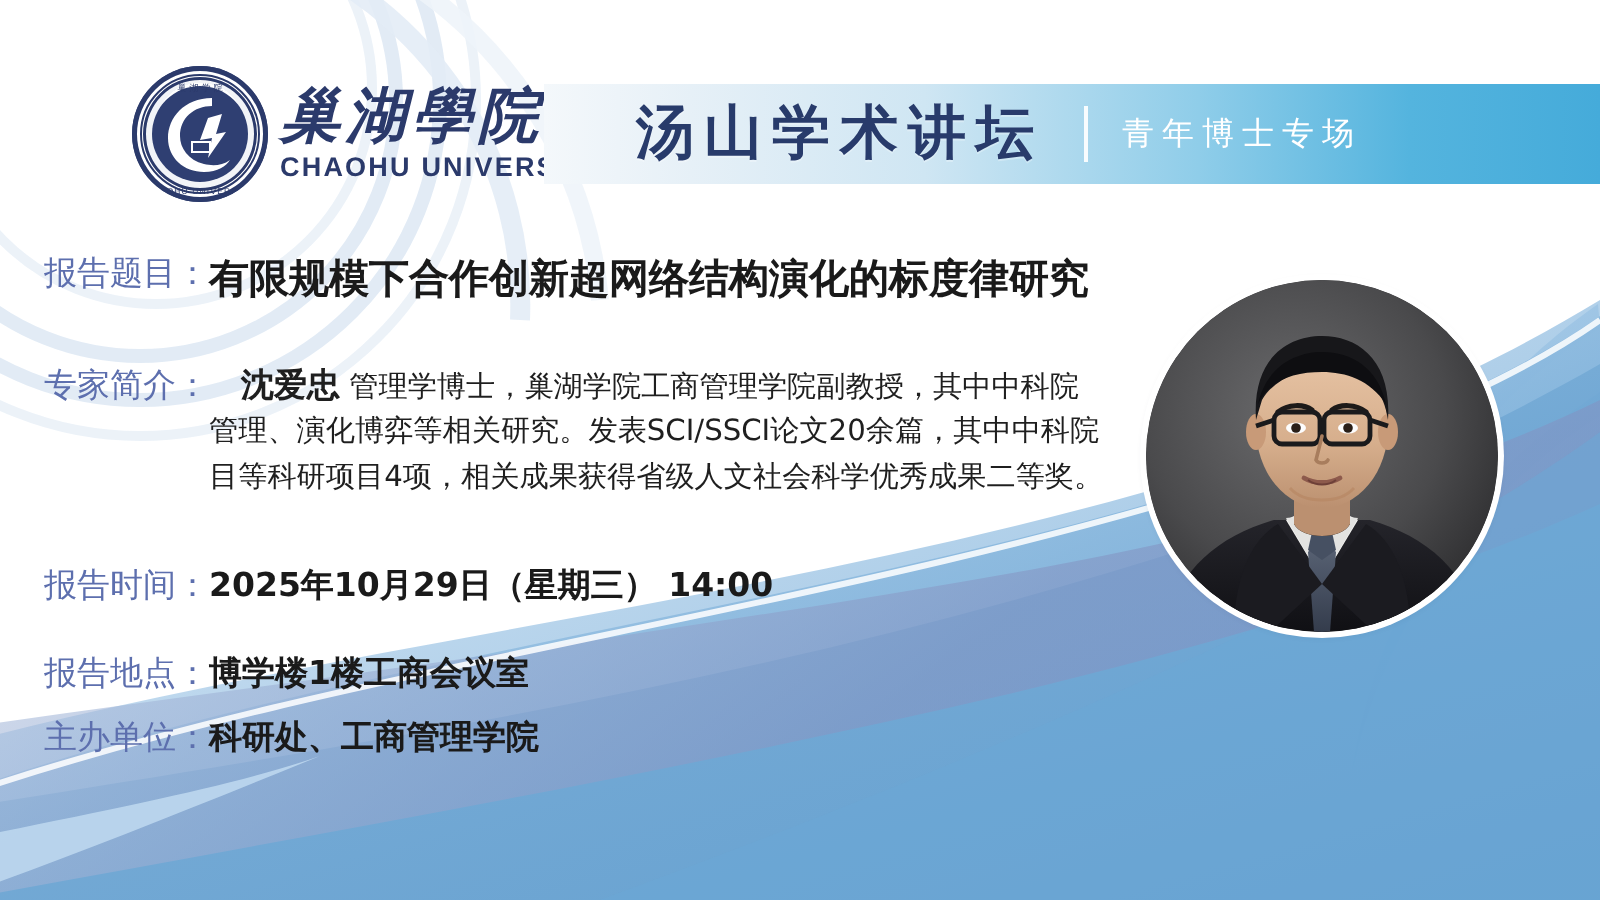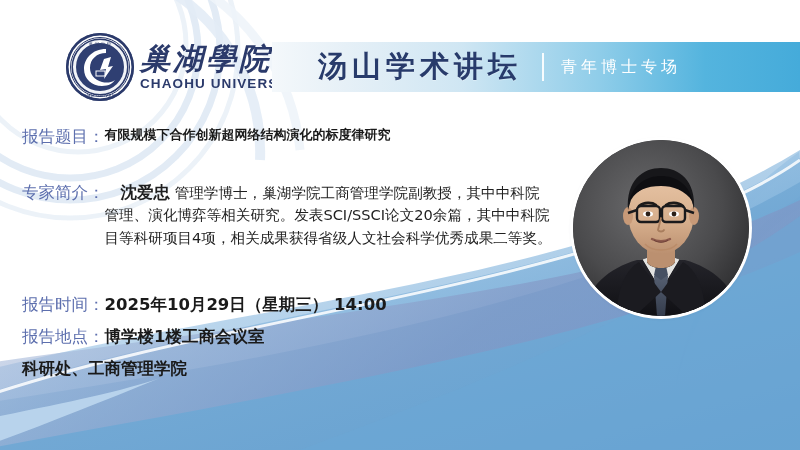--- a/index.html
+++ b/index.html
@@ -79,32 +79,32 @@
     color:#5d6fae;font-size:16.5px;white-space:nowrap;
     font-family:"DejaVu Sans","Liberation Sans",sans-serif;
     line-height:1.35;
   }
   .value{
     color:#1a1a1a;font-size:16.5px;font-weight:bold;white-space:nowrap;
     font-family:"DejaVu Sans","Liberation Sans",sans-serif;
     line-height:1.35;
   }
   #row-title{left:22px;top:126px;}
-  #row-title .value{font-size:13px;}
+  #row-title .value{font-size:20px;}
 
   #row-bio{left:22px;top:182px;width:520px;}
   .bio-block{max-width:425px;}
   .bio-line{
     font-size:14.6px;color:#1f1f1f;line-height:22.4px;white-space:nowrap;
     font-family:"DejaVu Sans","Liberation Sans",sans-serif;
   }
   .bio-name{font-weight:bold;font-size:16.5px;margin-left:16px;}
   .bio-rest{font-weight:normal;}
 
-  #row-time{left:22px;top:294px;justify-content:space-between;}
+  #row-time{left:22px;top:282px;justify-content:space-between;}
   #row-place{left:22px;top:326px;}
   #row-org{left:22px;top:358px;}
 
   
   .portrait{
     position:absolute;left:573px;top:140px;width:176px;height:176px;
     border-radius:50%;
     background:#3a3a3c;
     box-shadow:0 0 0 3px #ffffff, 0 1px 4px rgba(40,60,90,.25);
     overflow:hidden;
@@ -228,20 +228,21 @@
       <span class="label">报告时间：</span>
       <span class="value">2025年10月29日（星期三）  14:00</span>
     </div>
 
     <div class="row" id="row-place">
       <span class="label">报告地点：</span>
       <span class="value">博学楼1楼工商会议室</span>
     </div>
 
     <div class="row" id="row-org">
+      <span class="label">主办单位：</span>
       <span class="value">科研处、工商管理学院</span>
     </div>
   </div>
 
   <div class="portrait">
     <svg width="176" height="176" viewBox="0 0 176 176" xmlns="http://www.w3.org/2000/svg">
       <defs>
         <radialGradient id="pBg" cx="0.42" cy="0.38" r="0.78">
           <stop offset="0%" stop-color="#6a6a6c"></stop>
           <stop offset="55%" stop-color="#4a4a4c"></stop>

